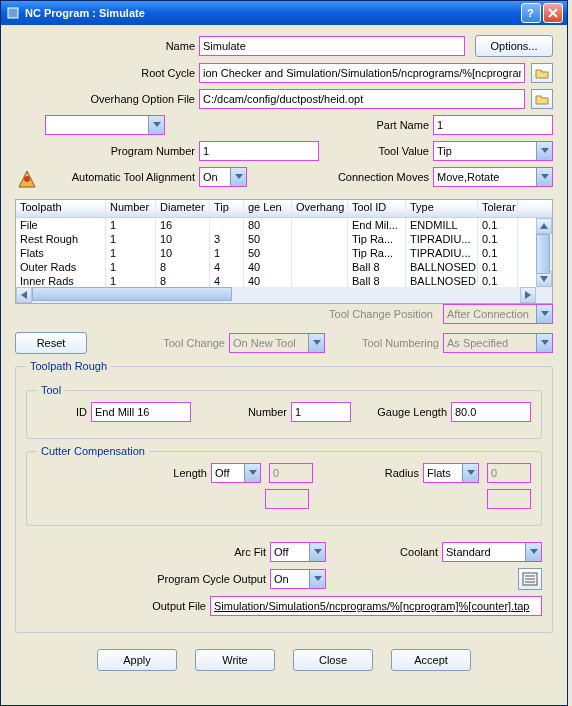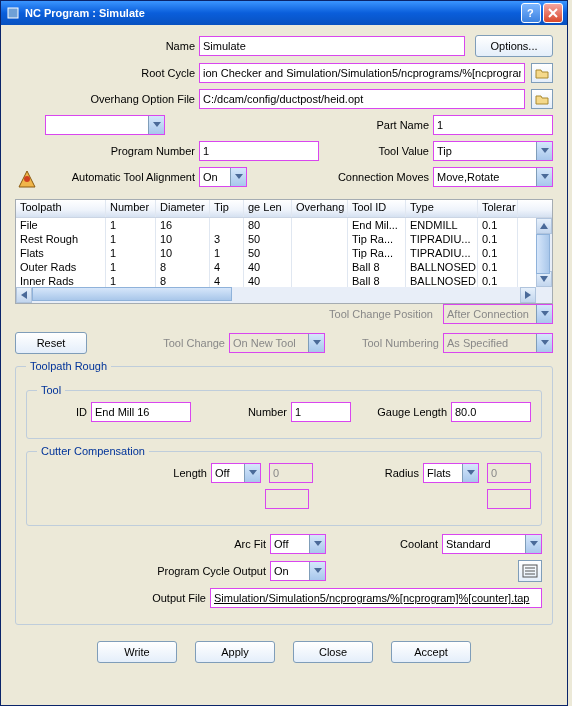--- a/index.html
+++ b/index.html
@@ -329,21 +329,21 @@
           <input type="text" class="disabled" style="width: 44px; margin-left: 4px;" value="0">
         </div>
         <div class="pair-row">
           <div style="width:224px"></div>
           <input type="text" class="disabled" style="width: 44px;">
           <div style="flex:1"></div>
           <input type="text" class="disabled" style="width: 44px;">
         </div>
       </fieldset>
 
-      <div class="pair-row" style="margin-top:8px">
+      <div class="pair-row" style="margin-top:16px">
         <label class="lbl" style="width:240px">Arc Fit</label>
         <div class="dropdown" style="width:56px">
           <span>Off</span>
           <span class="trigger">
               <svg class="chev">
                 <polygon points="0,0 8,0 4,5"></polygon>
               </svg>
             </span>
         </div>
         <label class="lbl" style="flex:1">Coolant</label>
@@ -376,20 +376,20 @@
           </svg>
         </span>
       </div>
       <div class="pair-row">
         <label class="lbl" style="width:180px">Output File</label>
         <input type="text" style="flex: 1 1 0%; text-decoration: underline;" value="Simulation/Simulation5/ncprograms/%[ncprogram]%[counter].tap">
       </div>
     </fieldset>
 
     <div class="footer-btns">
+      <button class="btn-std">Apply</button>
       <button class="btn-std">Write</button>
-      <button class="btn-std">Apply</button>
       <button class="btn-std">Close</button>
       <button class="btn-std">Accept</button>
     </div>
 
   </div>
 </div>
 
 </body></html>

